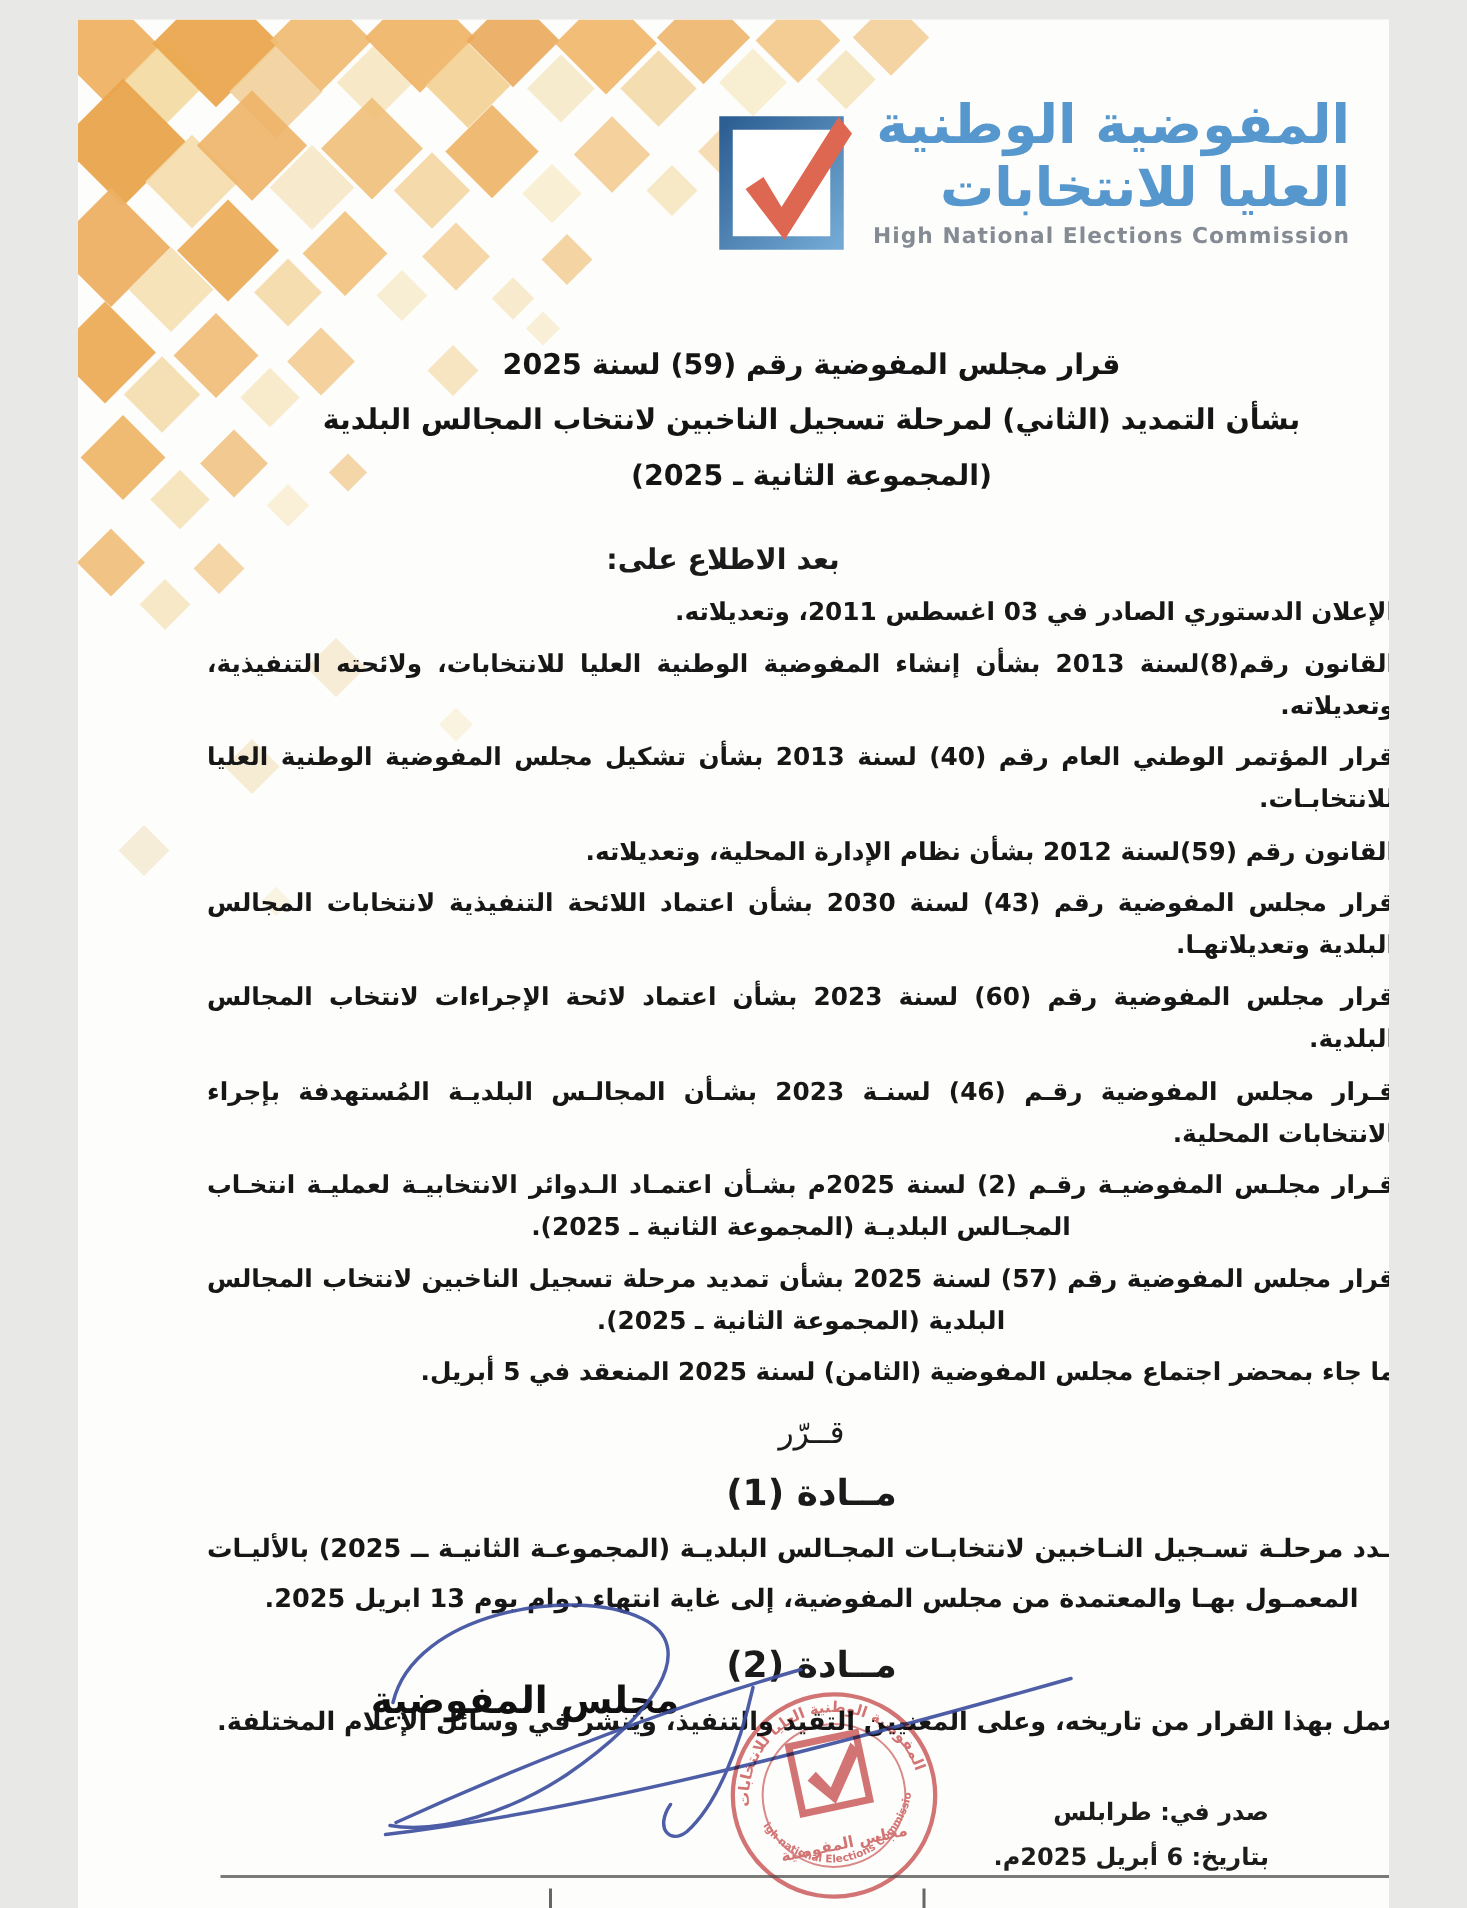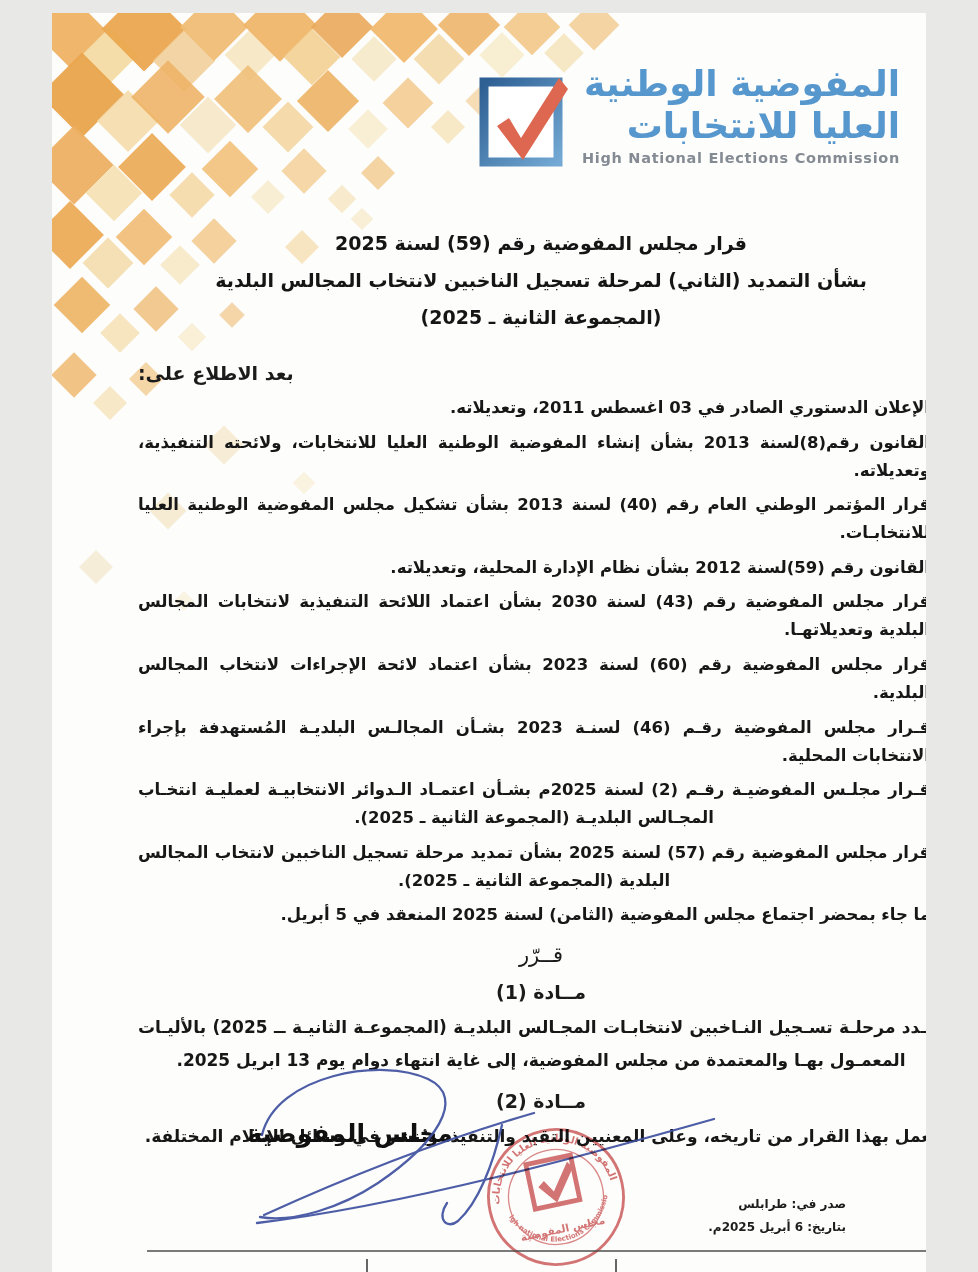--- a/index.html
+++ b/index.html
@@ -13,44 +13,44 @@
   .mosaic{position:absolute;top:0;left:0;pointer-events:none;}
   
   .header{position:absolute;top:50px;right:26px;display:flex;gap:12px;align-items:flex-start;}
   .logo-box{width:92px;height:100px;overflow:visible;flex:0 0 auto;margin-top:6px;}
   .logo-text{text-align:right;}
   .logo-ar{direction:rtl;font-weight:700;font-size:36px;line-height:1.16;color:#5697cd;letter-spacing:-.5px;}
   .logo-en{font-weight:700;font-size:14.5px;color:#848b93;letter-spacing:.7px;margin-top:3px;}
   
   .doc{position:absolute;top:212px;left:86px;width:806px;direction:rtl;}
   .doc-title{font-weight:700;font-size:19px;line-height:1.95;text-align:center;color:#151515;}
-  .preamble{font-weight:700;font-size:19px;text-align:left;padding-left:0;padding-right:118px;margin-top:26px;}
+  .preamble{font-weight:700;font-size:19px;text-align:center;padding-left:0;padding-right:118px;margin-top:26px;}
   ul.considerations{margin:10px 0 0 0;padding:0 14px 0 0;list-style:disc;}
   ul.considerations li{
     font-weight:700;font-size:16.5px;line-height:1.7;margin-bottom:6.5px;
     text-align:justify;text-align-last:right;color:#171717;
   }
   ul.considerations li:nth-child(8),
   ul.considerations li:nth-child(9){text-align-last:center;}
   .decision-word{font-weight:400;font-size:21px;text-align:center;margin-top:14px;letter-spacing:1px;}
-  .article-heading{font-weight:700;font-size:19px;text-align:center;margin-top:14px;}
+  .article-heading{font-weight:700;font-size:24px;text-align:center;margin-top:14px;}
   .article-text{font-weight:700;font-size:17px;line-height:1.9;margin-top:8px;
     text-align:justify;text-align-last:center;color:#171717;}
   
   .sig-title{
     position:absolute;top:1106px;left:193px;width:210px;
     font-weight:700;font-size:25px;direction:rtl;text-align:center;color:#101010;
   }
   .sig-svg{position:absolute;top:1040px;left:150px;overflow:visible;pointer-events:none;}
   
   .stamp{position:absolute;top:1108px;left:428px;width:152px;height:152px;
     opacity:.88;mix-blend-mode:multiply;}
   
   .issued{position:absolute;top:1180px;right:80px;direction:rtl;text-align:right;
-    font-weight:700;font-size:12px;line-height:1.9;color:#1d1d1d;}
+    font-weight:700;font-size:16px;line-height:1.9;color:#1d1d1d;}
   
   .rule{position:absolute;top:1237px;left:95px;width:824px;height:2px;background:#4d4d4d;opacity:.75;}
   .footer{position:absolute;top:1259px;left:0;width:978px;height:13px;
     font-weight:700;font-size:14px;color:#2f2f2f;}
   .footer .cell{position:absolute;white-space:nowrap;}
   .f-tel{left:117px;}
   .f-web{left:386px;letter-spacing:.5px;}
   .f-lib{left:615px;letter-spacing:.5px;}
   .f-ar{left:845px;font-size:15px;direction:rtl;}
   .vdiv{position:absolute;top:1246px;width:2px;height:26px;background:#666;}

